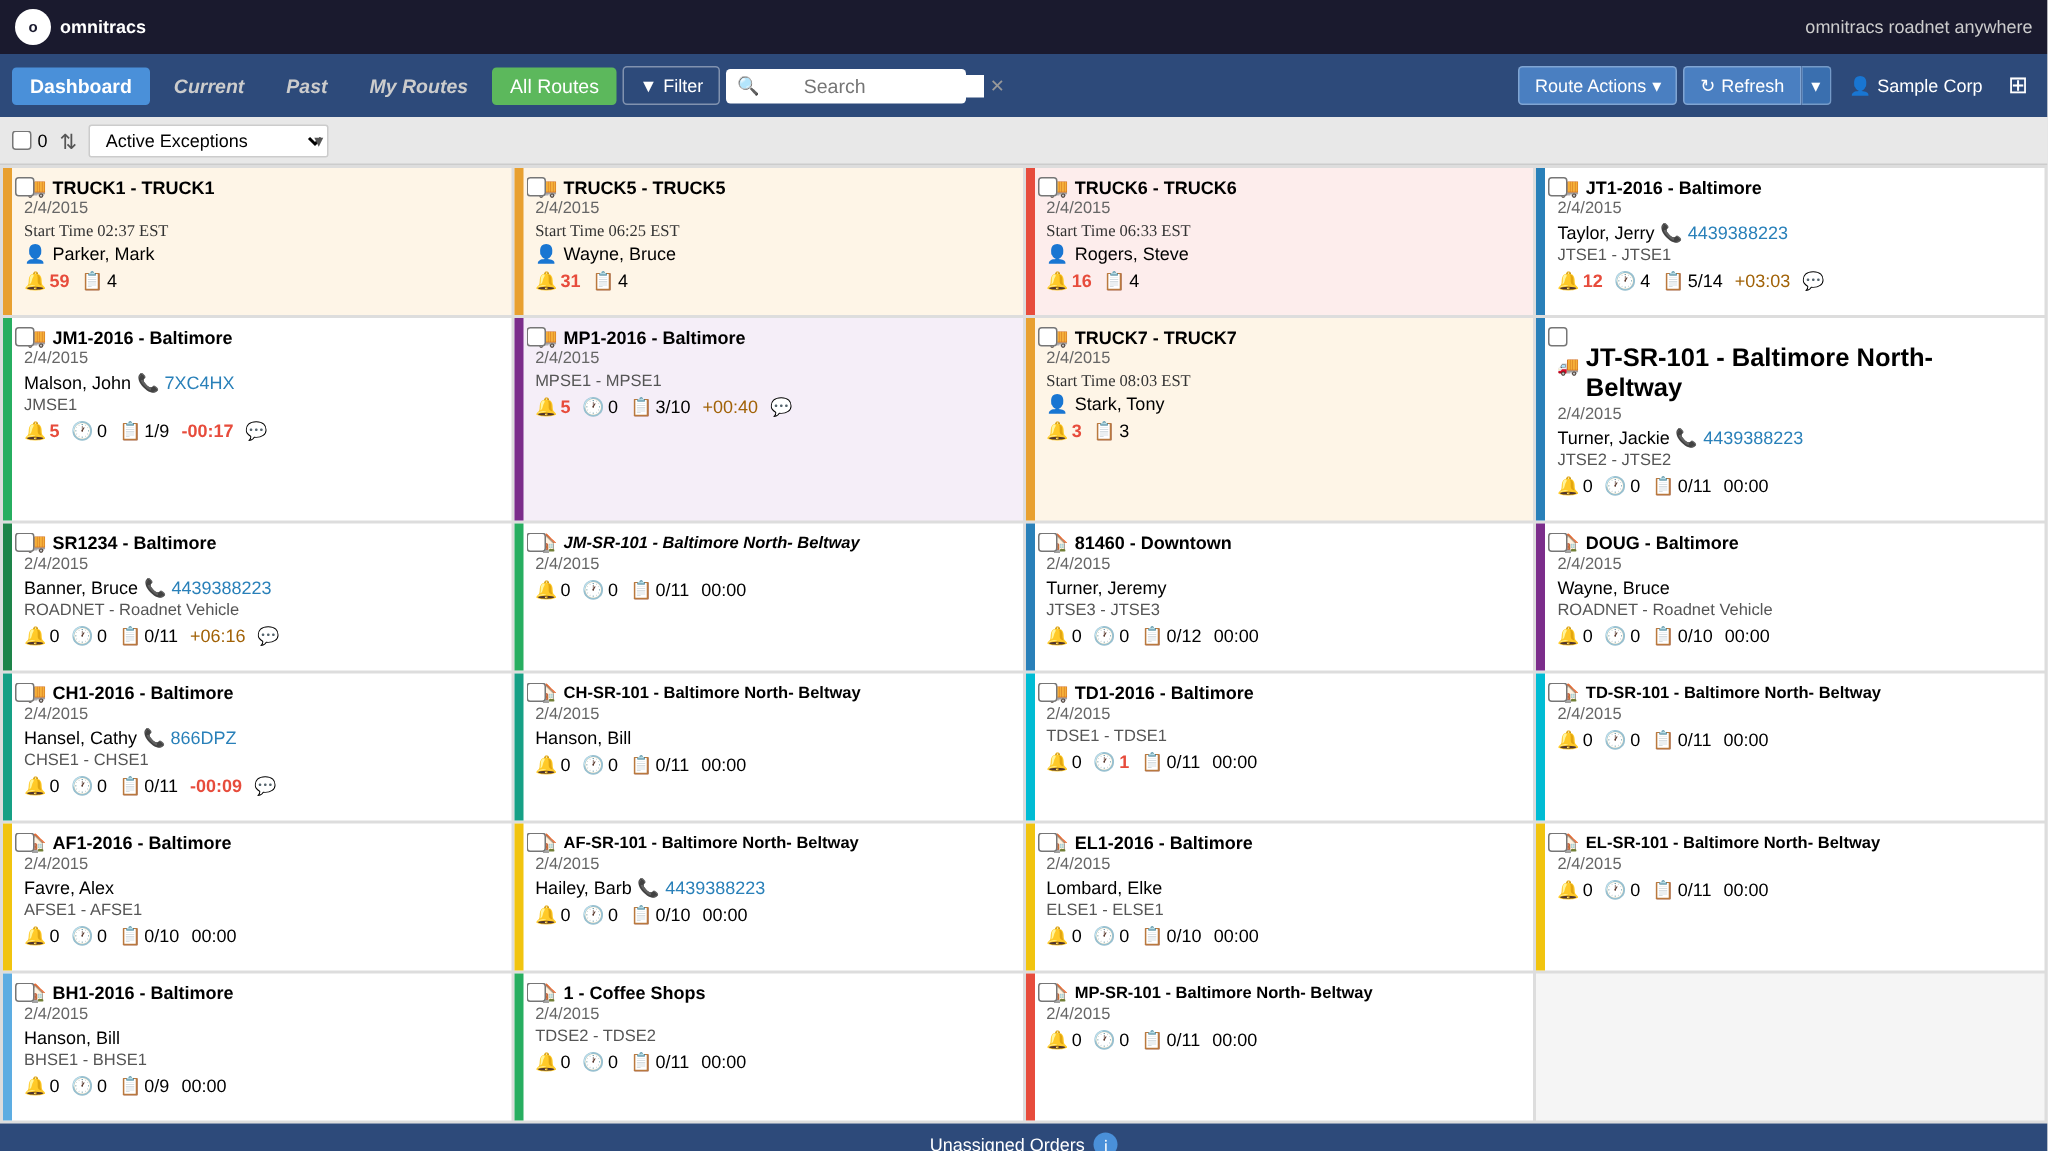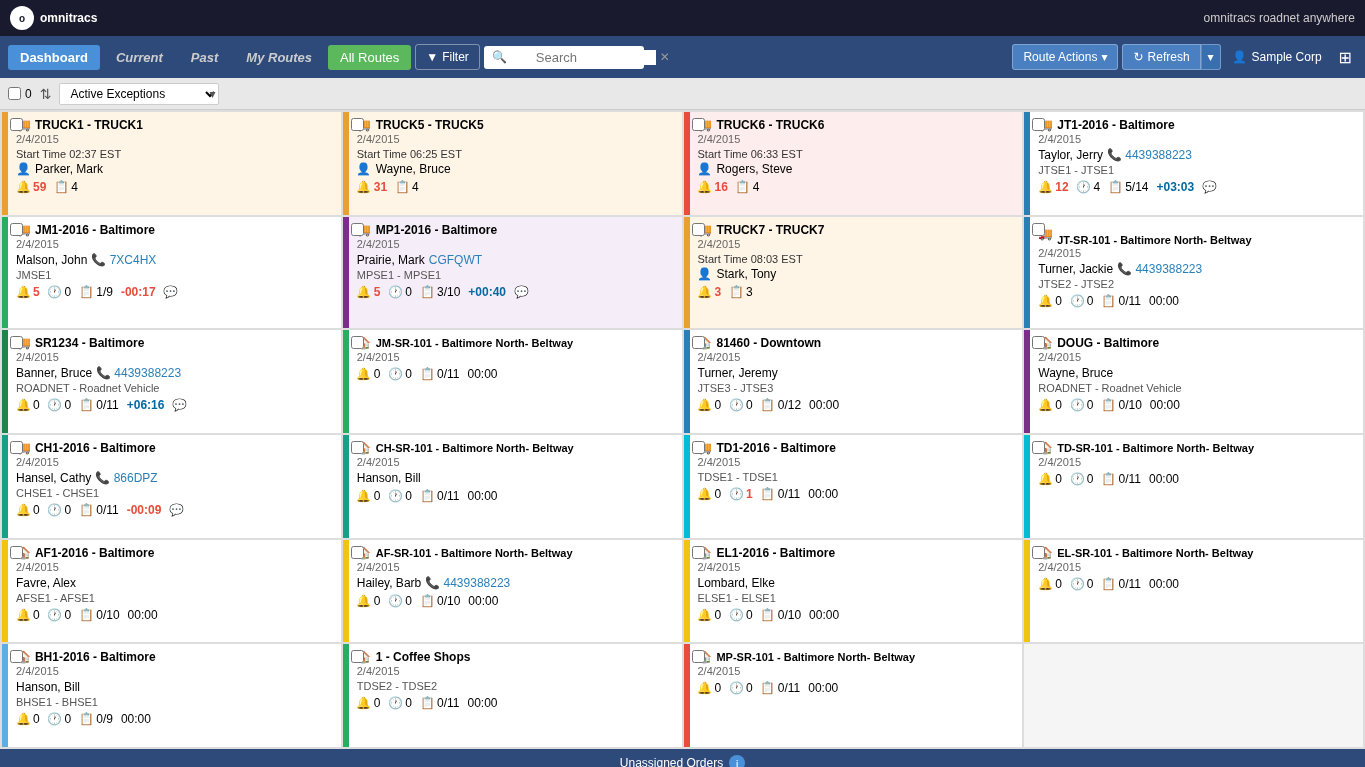--- a/index.html
+++ b/index.html
@@ -236,20 +236,21 @@
     }
     .card-date {
       color: #666;
       font-size: 11px;
       margin-bottom: 3px;
     }
     .card-time {
       color: #333;
       font-size: 11px;
       margin-bottom: 2px;
+      font-family: Liberation Serif, serif;
     }
     .card-driver {
       display: flex;
       align-items: center;
       gap: 4px;
       font-size: 11px;
       margin-bottom: 2px;
     }
     .card-id {
       font-size: 11px;
@@ -262,21 +263,21 @@
       gap: 8px;
       font-size: 11px;
       margin-top: 4px;
     }
     .stat-item {
       display: flex;
       align-items: center;
       gap: 2px;
     }
     .stat-red { color: #e74c3c; font-weight: bold; }
-    .time-positive { color: #0369a1; font-weight: bold; }
+    .time-positive { color: #a16207; font-weight: normal; }
     .time-negative { color: #e74c3c; font-weight: bold; }
     .phone-link { color: #2980b9; text-decoration: none; }
     .checkbox-card {
       position: absolute;
       top: 6px;
       left: 8px;
       width: 13px;
       height: 13px;
     }
 
@@ -484,24 +485,20 @@
 
   <div class="route-card bg-purple">
     <div class="card-left-bar bar-purple"></div>
     <input type="checkbox" class="checkbox-card" style="">
     <div class="card-content">
       <div class="card-header">
         <span>🚚</span>
         <span>MP1-2016 - Baltimore</span>
       </div>
       <div class="card-date">2/4/2015</div>
-      <div class="card-driver">
-        <span>Prairie, Mark</span>
-        <a class="phone-link">CGFQWT</a>
-      </div>
       <div class="card-id">MPSE1 - MPSE1</div>
       <div class="card-stats">
         <span class="stat-item stat-red"><span>🔔</span> 5</span>
         <span class="stat-item"><span>🕐</span> 0</span>
         <span class="stat-item"><span>📋</span> 3/10</span>
         <span class="time-positive">+00:40</span>
         <span style="color:#aaa;">💬</span>
       </div>
     </div>
   </div>
@@ -526,21 +523,21 @@
       </div>
     </div>
   </div>
 
   <div class="route-card bg-default">
     <div class="card-left-bar bar-blue"></div>
     <input type="checkbox" class="checkbox-card" style="">
     <div class="card-content">
       <div class="card-header">
         <span>🚚</span>
-        <span style="font-size:11px;margin-top:11px;">JT-SR-101 - Baltimore North- Beltway</span>
+        <span style="font-size:17px;margin-top:11px;">JT-SR-101 - Baltimore North- Beltway</span>
       </div>
       <div class="card-date">2/4/2015</div>
       <div class="card-driver">
         <span>Turner, Jackie</span>
         <a class="phone-link">📞 4439388223</a>
       </div>
       <div class="card-id">JTSE2 - JTSE2</div>
       <div class="card-stats">
         <span class="stat-item"><span>🔔</span> 0</span>
         <span class="stat-item"><span>🕐</span> 0</span>
@@ -573,21 +570,21 @@
       </div>
     </div>
   </div>
 
   <div class="route-card bg-default">
     <div class="card-left-bar bar-green"></div>
     <input type="checkbox" class="checkbox-card" style="">
     <div class="card-content">
       <div class="card-header">
         <span>🏠</span>
-        <span style="font-size:11px;">JM-SR-101 - Baltimore North- Beltway</span>
+        <span style="font-size:11px;font-style:italic;">JM-SR-101 - Baltimore North- Beltway</span>
       </div>
       <div class="card-date">2/4/2015</div>
       <div class="card-stats">
         <span class="stat-item"><span>🔔</span> 0</span>
         <span class="stat-item"><span>🕐</span> 0</span>
         <span class="stat-item"><span>📋</span> 0/11</span>
         <span>00:00</span>
       </div>
     </div>
   </div>

